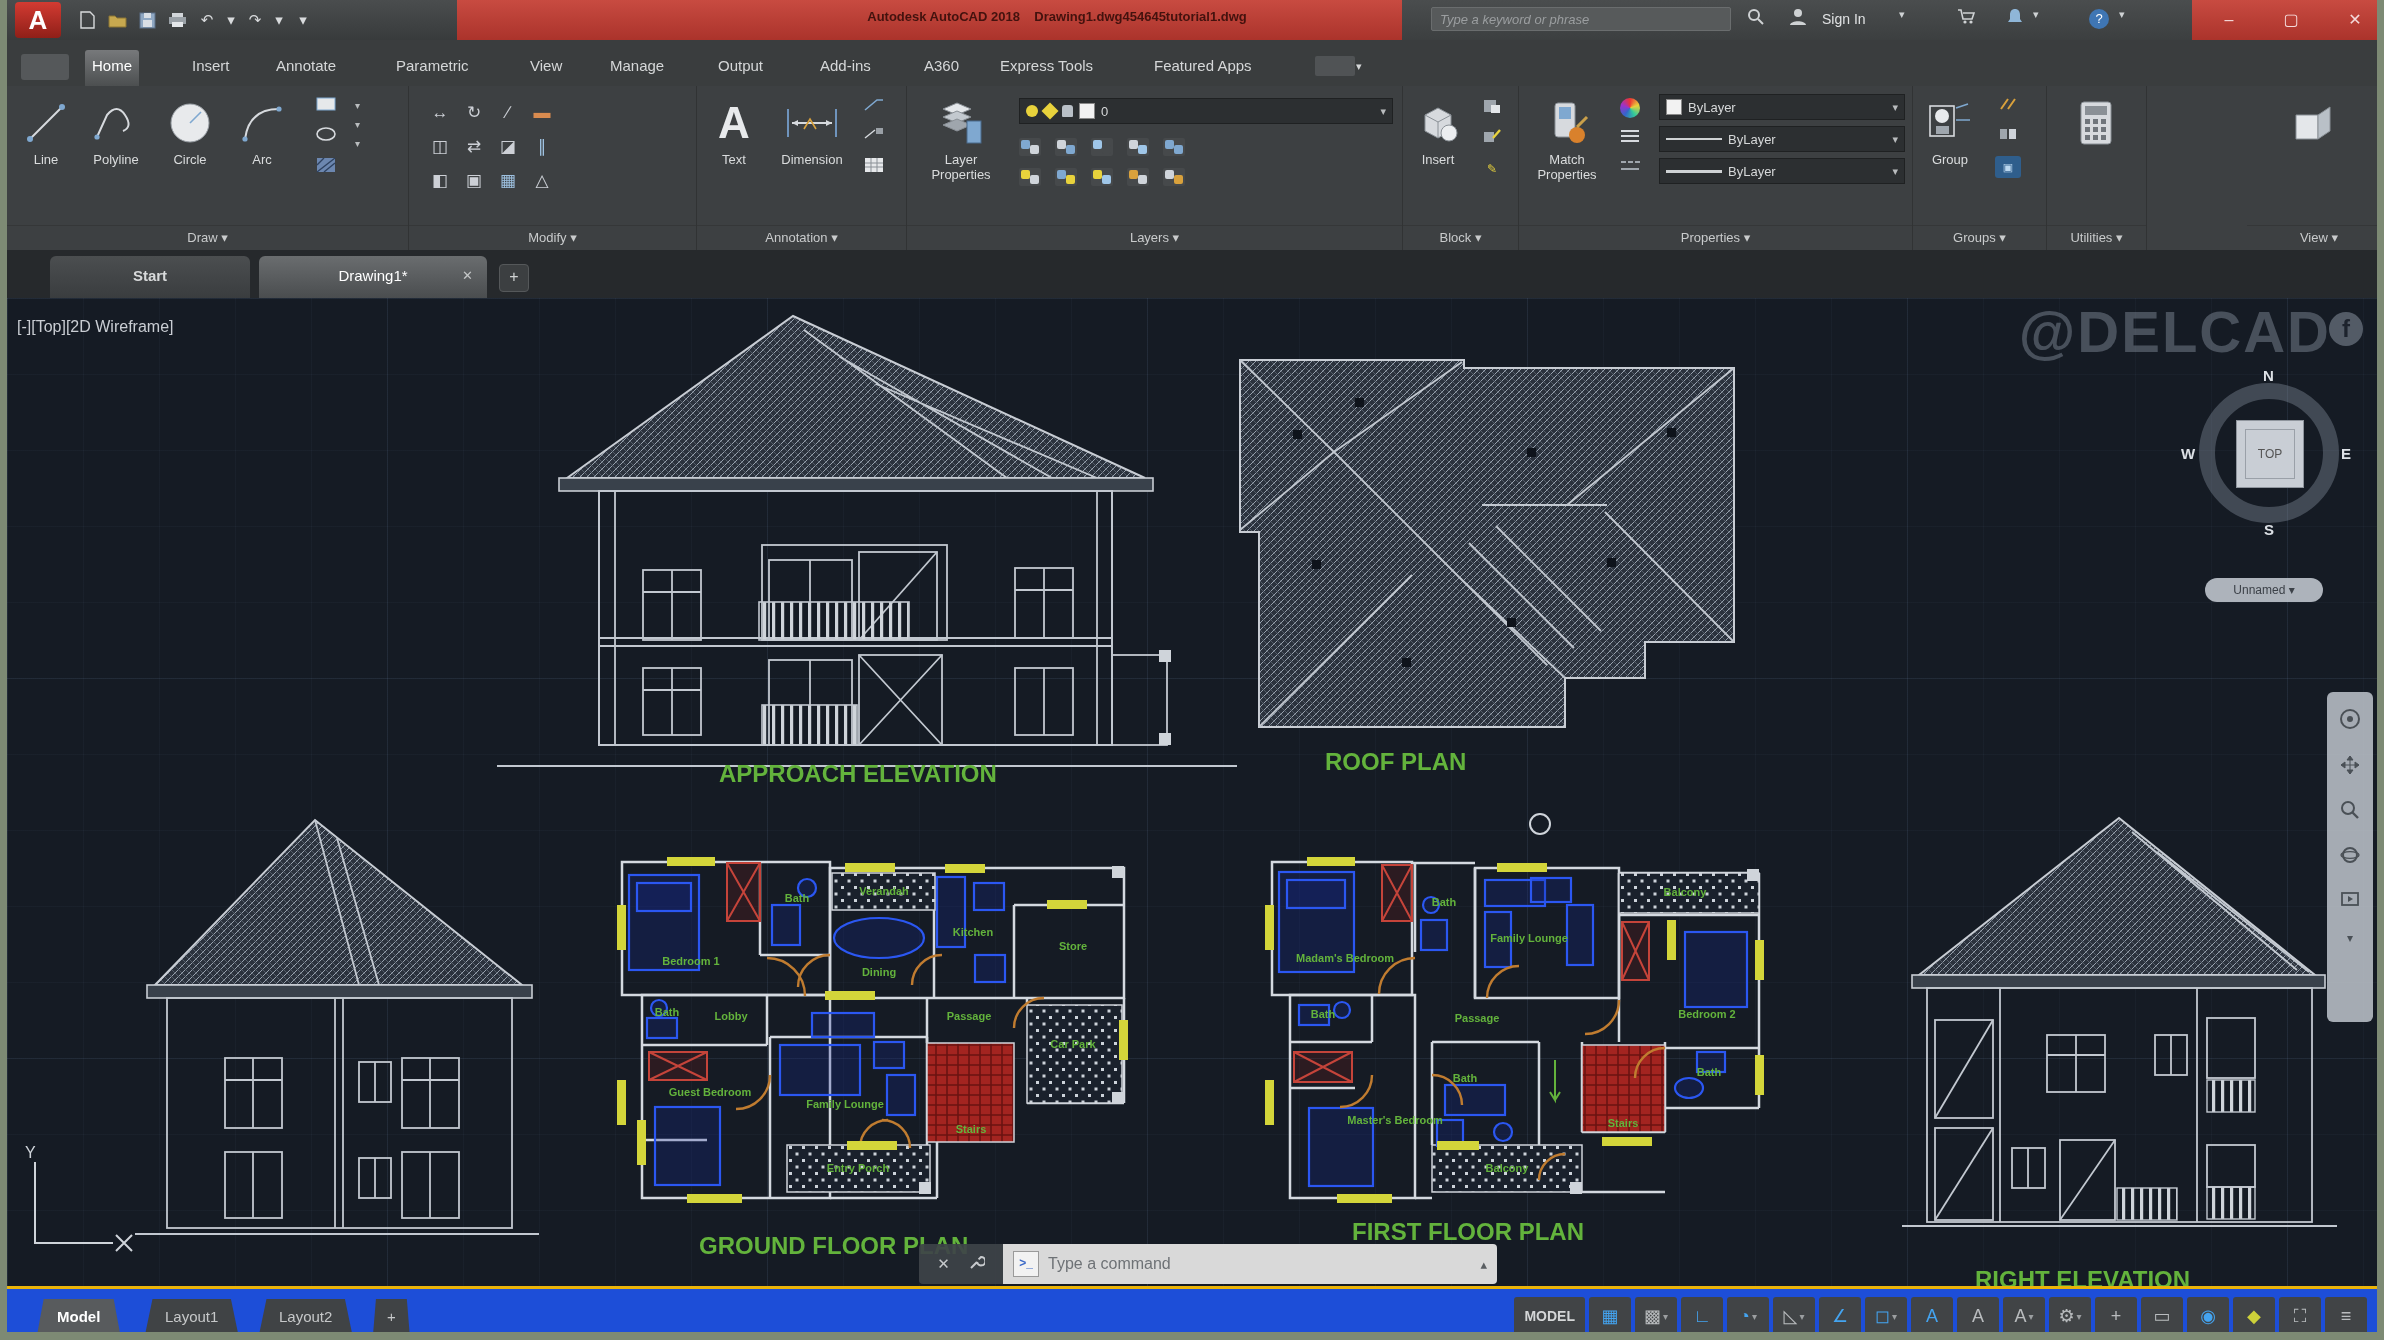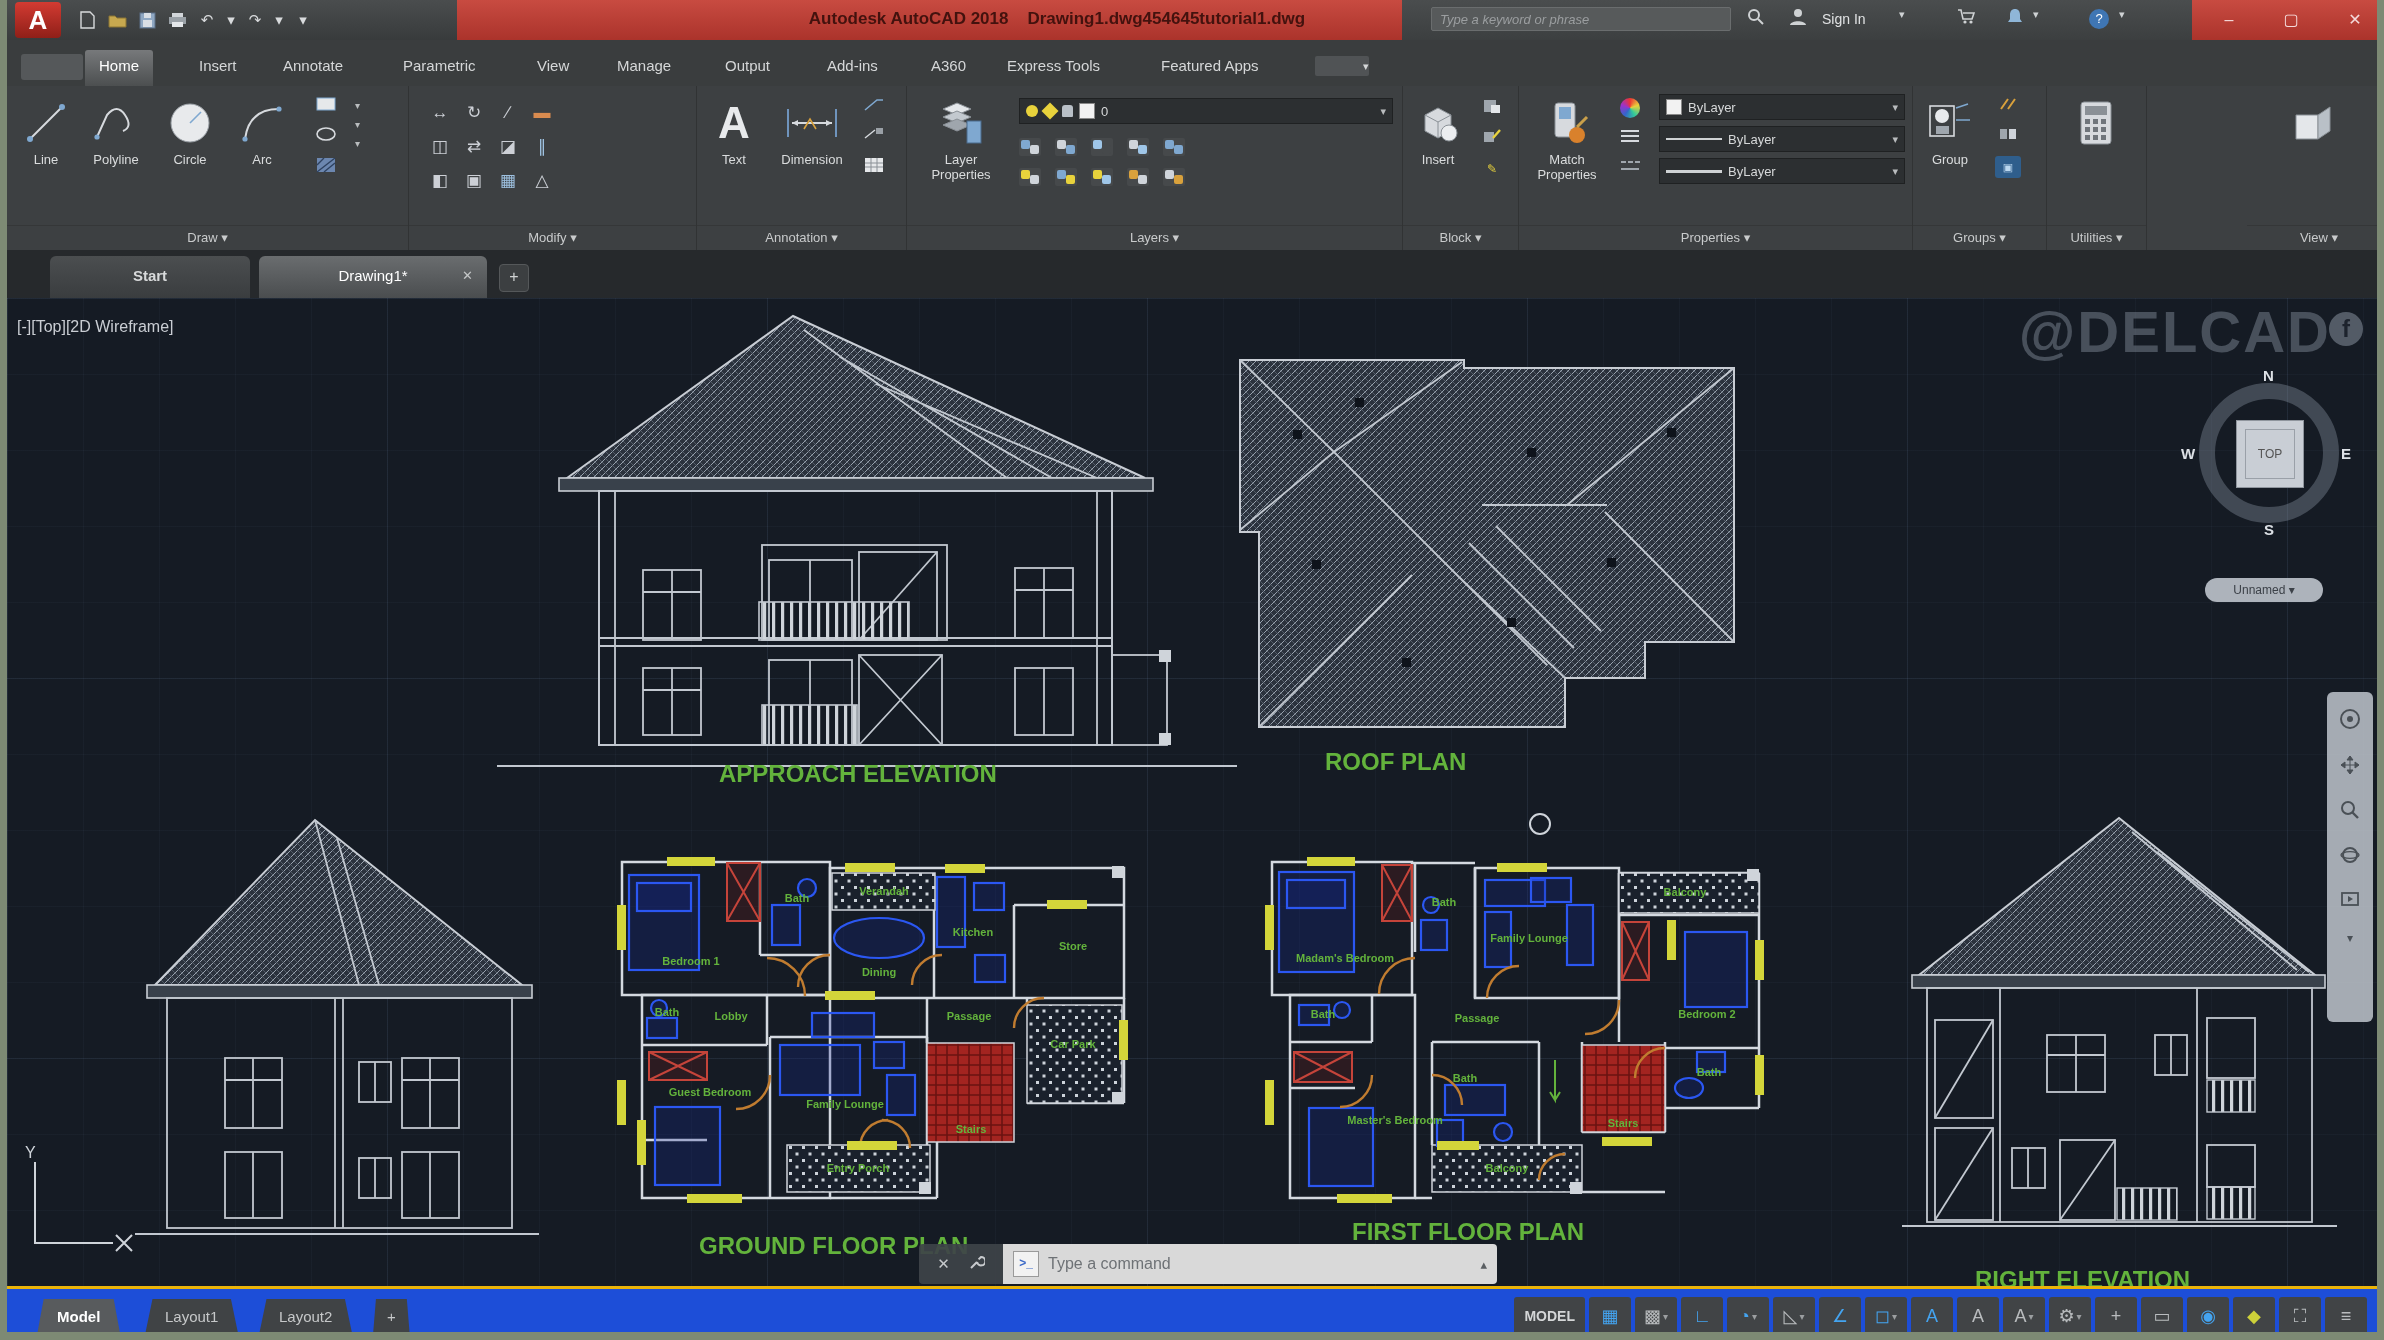--- a/index.html
+++ b/index.html
@@ -7,30 +7,30 @@
        border-left:7px solid #7d8a74;border-right:7px solid #7d8a74;border-bottom:8px solid #7d8a74;box-sizing:border-box;}
   
   #titlebar{position:absolute;left:0;top:0;width:100%;height:40px;background:linear-gradient(#4a4d4e,#383b3c);}
   #redband{position:absolute;left:450px;top:0;width:1934px;height:40px;background:linear-gradient(#c84b41,#ab332b);}
   #searchzone{position:absolute;left:1395px;top:0;width:790px;height:40px;background:linear-gradient(#4a4d4e,#3c3f40);}
   #logo{position:absolute;left:8px;top:2px;width:46px;height:36px;background:linear-gradient(#d33b32,#8f1f18);
         border-radius:4px;color:#fff;font-weight:bold;font-size:26px;text-align:center;line-height:36px;}
   .qat{position:absolute;top:8px;height:24px;display:flex;align-items:center;gap:10px;left:70px;color:#d8dadc;font-size:15px;}
   .qicon{width:20px;height:18px;display:inline-flex;align-items:center;justify-content:center;}
   .qicon svg{display:block}
-  .titletext{position:absolute;left:640px;top:9px;width:820px;text-align:center;color:#43120e;font-size:17px;font-weight:bold;white-space:nowrap;}
+  .titletext{position:absolute;left:640px;top:9px;width:820px;text-align:center;color:#43120e;font-size:13px;font-weight:bold;white-space:nowrap;}
   #searchbox{position:absolute;left:1424px;top:7px;width:300px;height:24px;background:#575a5b;border:1px solid #6a6d6e;border-radius:2px;
              color:#a9abac;font-size:13px;padding:0 8px;box-sizing:border-box;}
   #searchbox::placeholder{color:#9b9ea0;font-style:italic;}
   .tbicon{position:absolute;top:8px;color:#cfd2d4;font-size:15px;}
   #signin{position:absolute;left:1815px;top:11px;color:#e0e2e3;font-size:14px;}
   .winbtn{position:absolute;top:0;width:52px;height:40px;color:#f4dada;font-size:16px;text-align:center;line-height:40px;}
   
   #tabsrow{position:absolute;left:0;top:40px;width:100%;height:46px;background:#3a3d3e;border-bottom:1px solid #2b2d2e;}
-  .rtab{position:absolute;top:10px;height:36px;line-height:32px;padding:0 14px;color:#d5d7d8;font-size:15px;}
+  .rtab{position:absolute;top:10px;height:36px;line-height:32px;padding:0 7px;color:#d5d7d8;font-size:15px;}
   .rtab.act{background:linear-gradient(#77797b,#4c4f50);color:#fff;border-radius:3px 3px 0 0;}
   
   #ribbon{position:absolute;left:0;top:86px;width:100%;height:164px;background:#3d4042;}
   .panel{position:absolute;top:0;height:164px;border-right:1px solid #313334;box-sizing:border-box;}
   .plabel{position:absolute;left:0;bottom:0;width:100%;height:24px;line-height:24px;text-align:center;color:#c9cbcc;font-size:13px;background:#3d4042;border-top:1px solid #353738;}
   .bigbtn{position:absolute;top:8px;width:66px;text-align:center;color:#dadcdd;font-size:13px;}
   .bigbtn .ic{height:58px;display:flex;align-items:center;justify-content:center;}
   .small-col{position:absolute;display:flex;flex-direction:column;gap:8px;}
   .sic{width:26px;height:22px;color:#c9ccd4;font-size:15px;text-align:center;line-height:22px;}
   .migrid{position:absolute;top:10px;display:grid;grid-template-columns:repeat(4,34px);grid-auto-rows:34px;color:#cdd0d6;font-size:17px;text-align:center;line-height:34px;}

